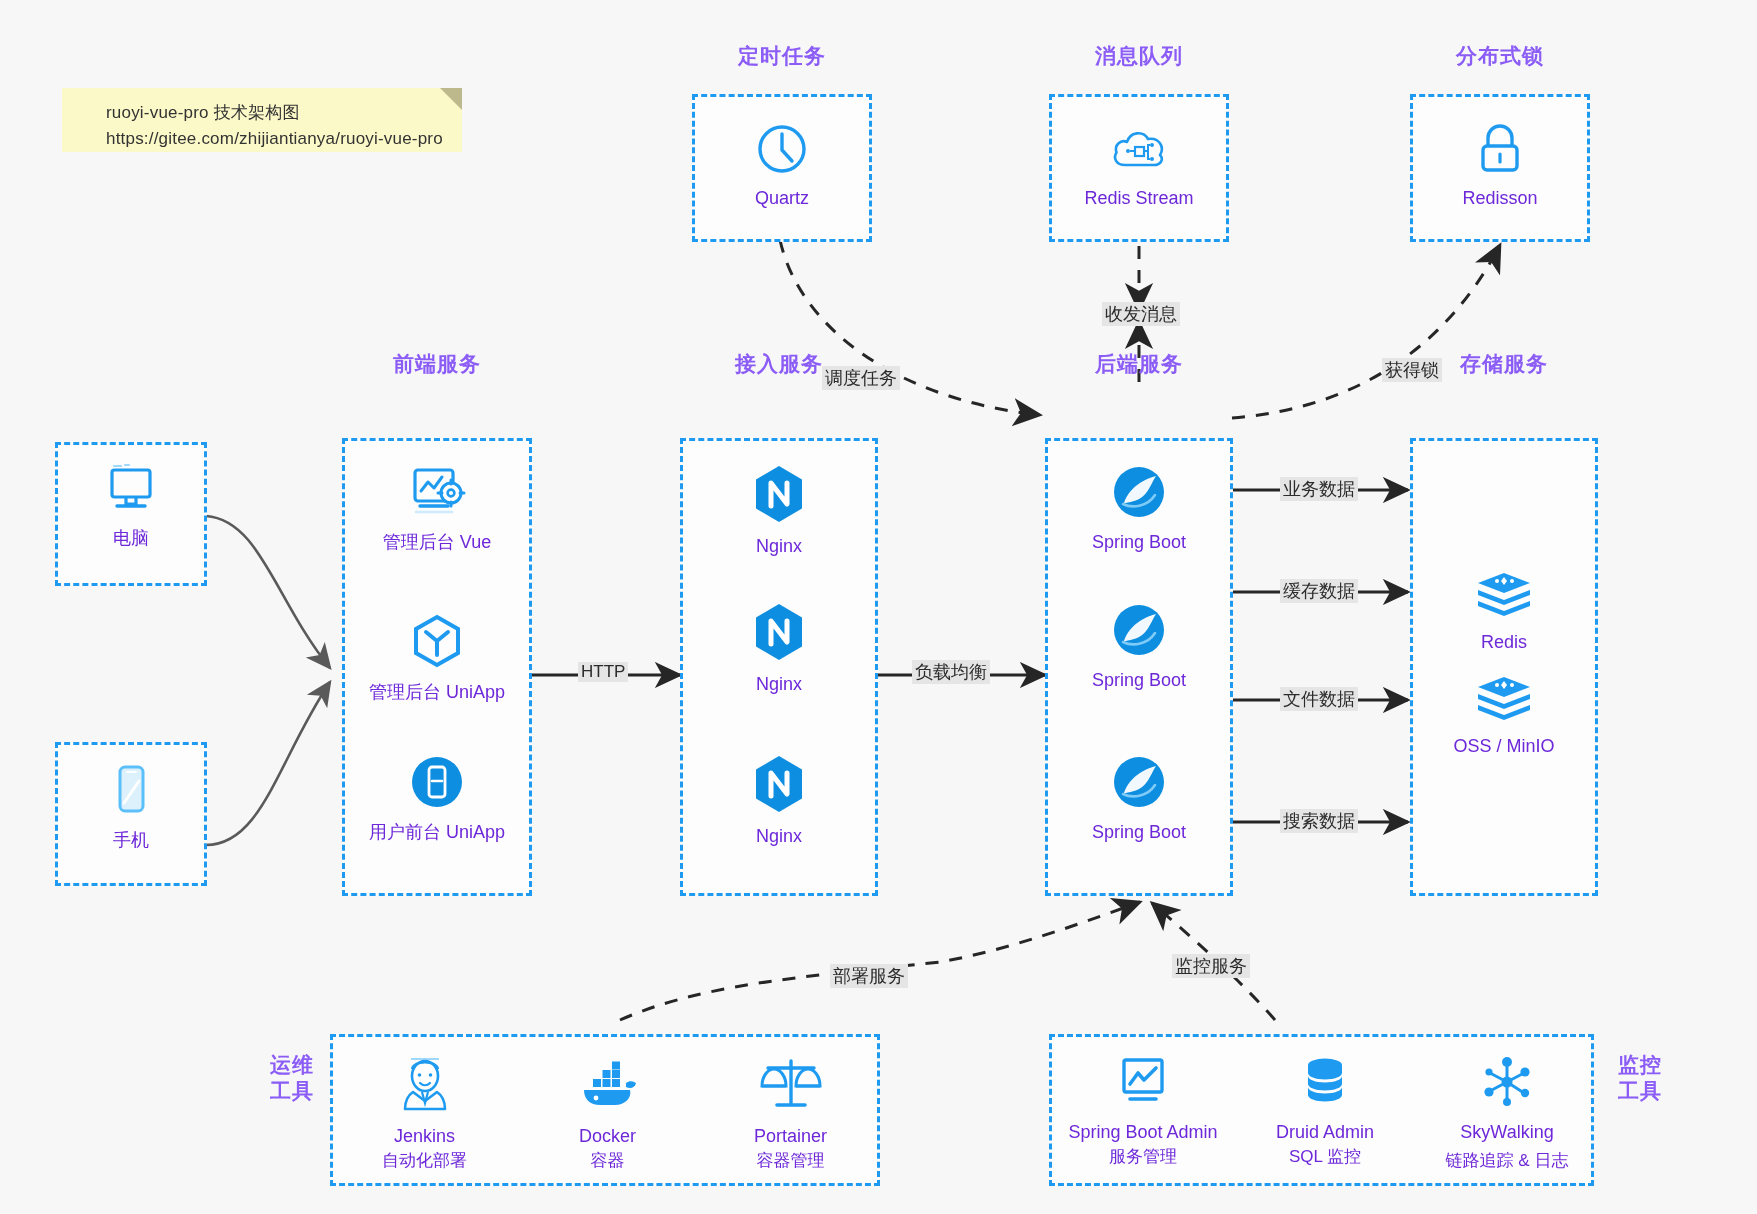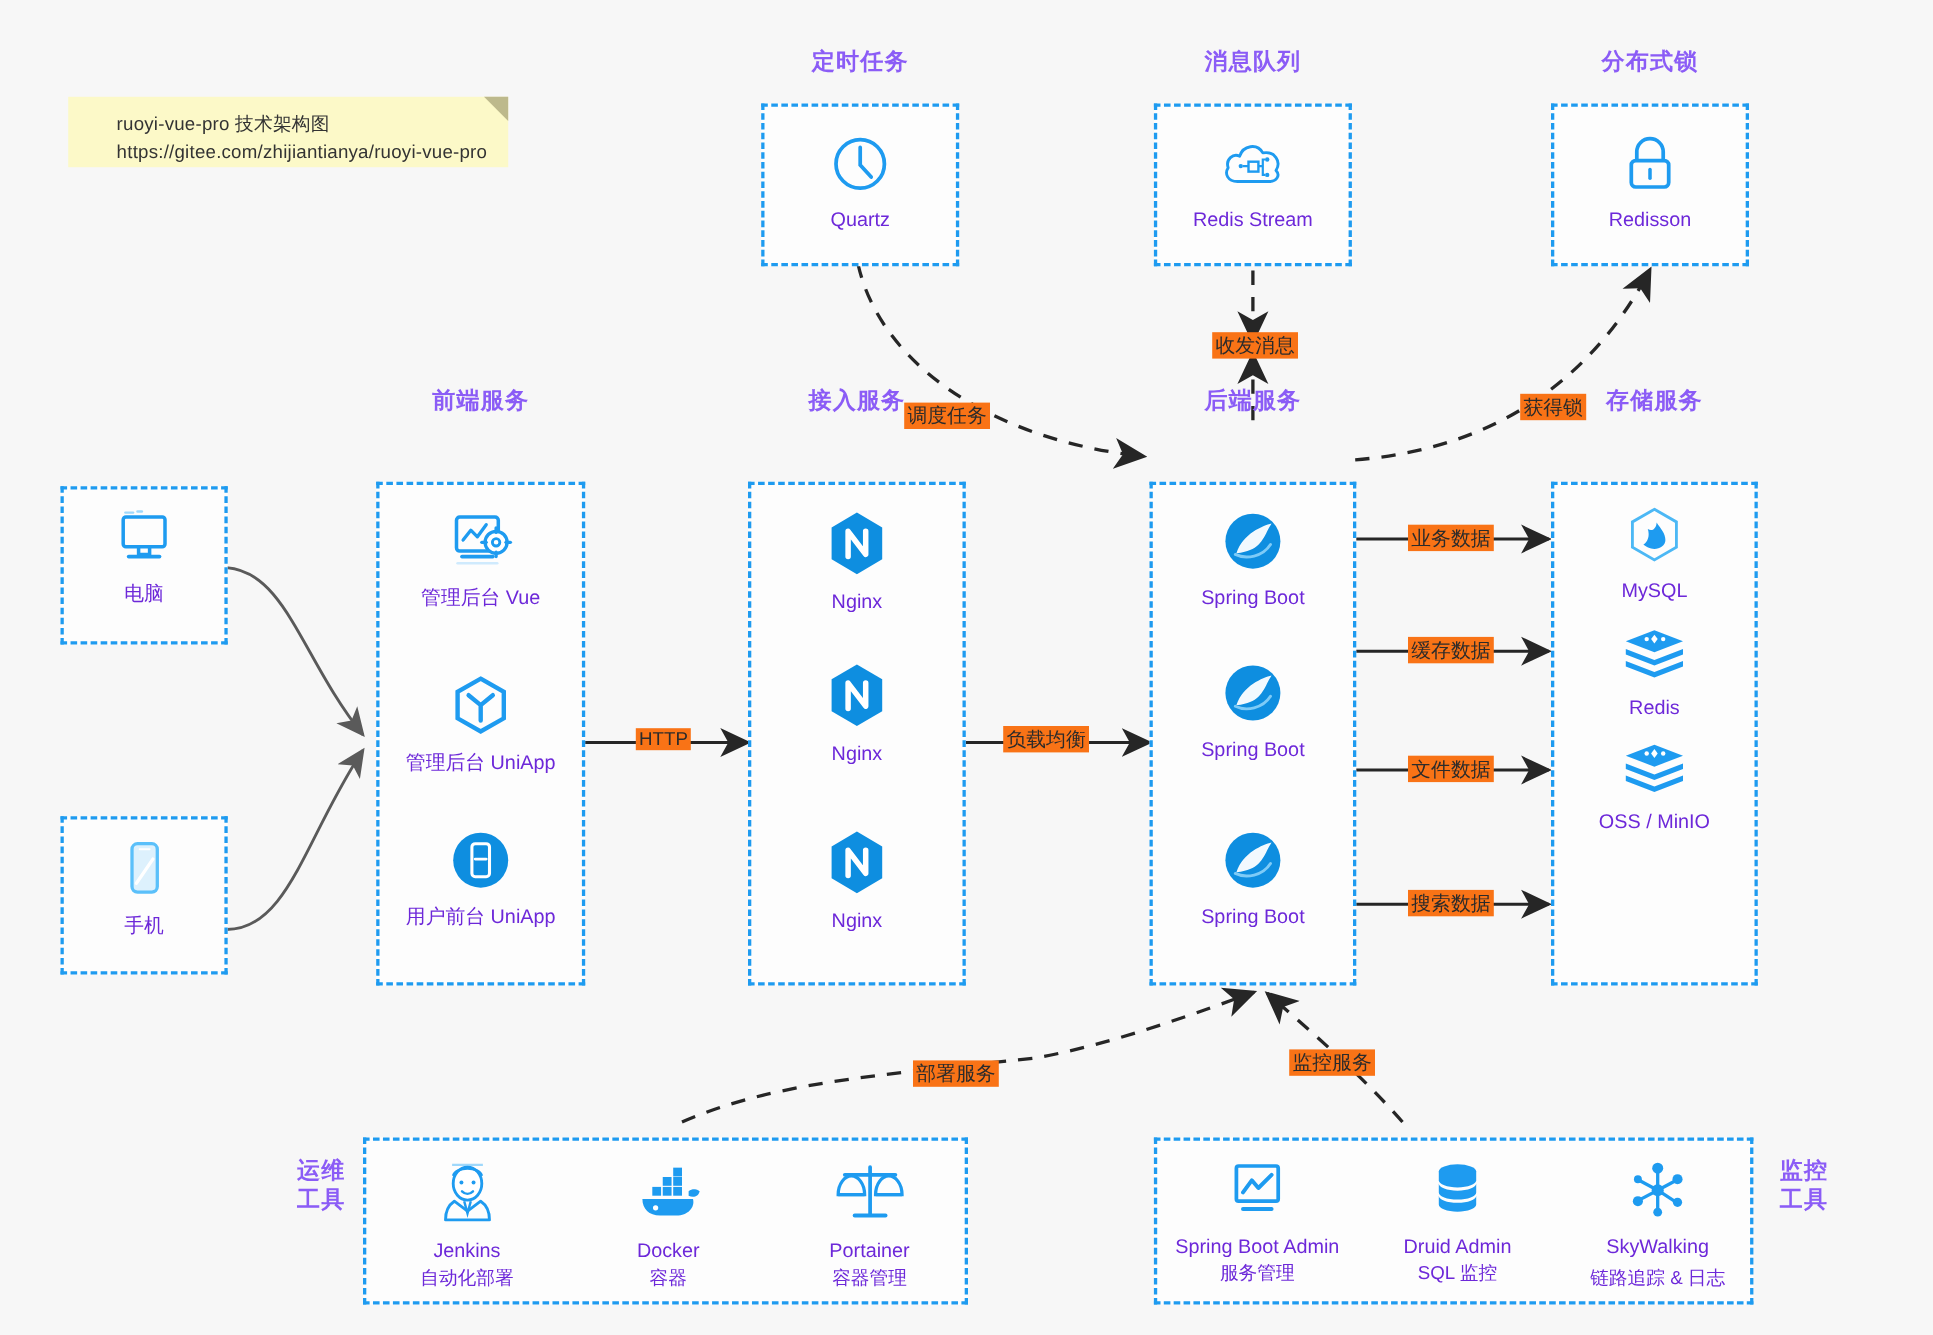--- a/index.html
+++ b/index.html
@@ -56,21 +56,21 @@
   .nlabel{
     font-size:18px;color:#6d28d9;margin-top:6px;white-space:nowrap;text-align:center;line-height:1.25;
   }
   .nlabel.small{font-size:17px;}
   .icon{display:block;}
 
   
   .elabel{
     position:absolute;
     font-size:17px;color:#2b2b2b;
-    background:#f97316;
+    background:#e5e5e5;
     padding:0 3px;
     white-space:nowrap;
   }
   .elabel.cn{font-size:18px;}
 </style>
 </head>
 <body>
 
 <div id="stage">
 
@@ -293,30 +293,20 @@
           <path d="M14 40 C20 22 38 15 46 13 C40 22 38 34 24 38 C19 39.5 16 40 14 40 Z" fill="#ffffff" opacity="0.95"></path>
           <path d="M13 41 C23 46 38 43 45 32" fill="none" stroke="#7ecbf7" stroke-width="2.6" stroke-linecap="round"></path>
         </svg>
       </span>
       <span class="nlabel">Spring Boot</span>
     </div>
   </div>
 
   <div class="gtitle" style="left:1410px;top:350px;width:188px;">存储服务</div>
   <div class="gbox" style="left:1410px;top:438px;width:188px;height:458px;">
-    <div class="node" style="top:18px;">
-      <span class="icon">
-        <svg width="56" height="56" viewBox="0 0 56 56">
-          <path d="M28 4 L48 15.5 L48 38.5 L28 50 L8 38.5 L8 15.5 Z" fill="none" stroke="#4cb8f5" stroke-width="2.6"></path>
-          <path d="M18 36 C22 34 24 28 22 22 C27 25 30 20 30 16 C34 22 38 26 38 32 C38 37 33 40 28 40 C24 40 20 38 18 36 Z" fill="#1E9BF0"></path>
-          <circle cx="24" cy="20" r="1.6" fill="#ffffff"></circle>
-        </svg>
-      </span>
-      <span class="nlabel">MySQL</span>
-    </div>
     <div class="node" style="top:128px;">
       <span class="icon">
         <svg width="62" height="52" viewBox="0 0 62 52">
           <path d="M31 4 L57 14 L31 24 L5 14 Z" fill="#1E9BF0"></path>
           <path d="M5 21 L31 31 L57 21 L57 26 L31 36 L5 26 Z" fill="#1E9BF0"></path>
           <path d="M5 32 L31 42 L57 32 L57 37 L31 47 L5 37 Z" fill="#1E9BF0"></path>
           <circle cx="24" cy="12" r="2" fill="#ffffff"></circle>
           <circle cx="39" cy="12" r="2" fill="#ffffff"></circle>
           <path d="M31 8 L34 12 L31 16 L28 12 Z" fill="#ffffff"></path>
         </svg>

